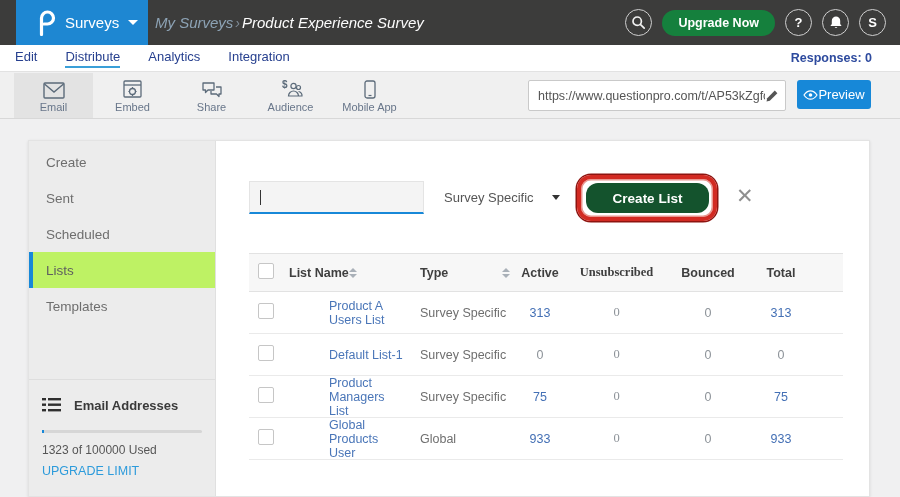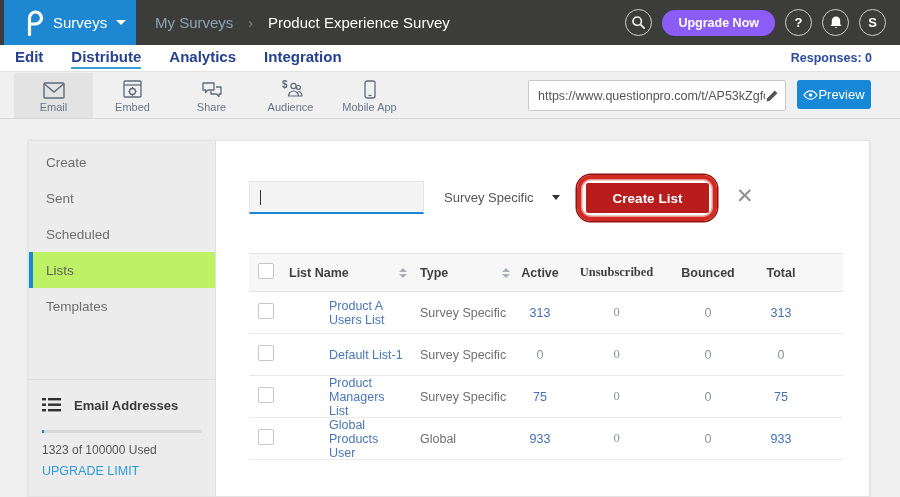--- a/index.html
+++ b/index.html
@@ -1,41 +1,41 @@
 <!DOCTYPE html>
 <html><head>
 <meta charset="utf-8">
 <style>
   * { margin:0; padding:0; box-sizing:border-box; }
   html,body { width:900px; height:497px; overflow:hidden; }
   body { font-family:"Liberation Sans", sans-serif; background:#f0f0f1; position:relative; }
 
   
   .topbar { position:absolute; top:0; left:0; width:900px; height:45px; background:#3c3c3b; }
-  .brand { position:absolute; top:0; left:4px; width:132px; height:45px; background:#1e87d2;
+  .brand { position:absolute; top:0; left:16px; width:132px; height:45px; background:#1e87d2;
            display:flex; align-items:center; padding-left:20px; cursor:pointer; }
   .brand .logo { margin-right:9px; display:flex; }
   .brand .app { color:#fff; font-size:15px; }
   .caret-down { width:0; height:0; border-left:5px solid transparent; border-right:5px solid transparent;
                 border-top:5px solid #fff; margin-left:9px; }
-  .crumbs { position:absolute; left:155px; top:0; height:45px; display:flex; align-items:center; gap:15px; }
+  .crumbs { position:absolute; left:155px; top:0; height:45px; display:flex; align-items:center; gap:2px;font-style:italic; }
   .crumb-parent { color:#8da3b5; font-size:15px; cursor:pointer; }
   .crumb-sep { color:#7e8b96; font-size:14px; }
   .crumb-current { color:#fdfdfd; font-size:15px; }
   .top-actions { position:absolute; right:14px; top:0; height:45px; display:flex; align-items:center; gap:10px; }
   .circle-btn { width:27px; height:27px; border:1.5px solid #cfcfcf; border-radius:50%;
                 display:flex; align-items:center; justify-content:center; color:#fff; cursor:pointer;
                 font-size:13px; font-weight:bold; background:transparent; }
-  .upgrade-btn { height:26px; padding:0 16px; background:#8b5cf6; border:none; border-radius:13px;
+  .upgrade-btn { height:26px; padding:0 16px; background:#15803d; border:none; border-radius:13px;
                  color:#fff; font-size:12.5px; font-weight:bold; font-family:inherit; cursor:pointer; }
 
   
   .navbar { position:absolute; top:45px; left:0; width:900px; height:27px; background:#fff;
             border-bottom:1px solid #e2e2e2; display:flex; align-items:center; }
-  .nav-tab { font-size:15px; font-weight:700; color:#27408f; margin-left:28px; cursor:pointer;
+  .nav-tab { font-size:13px; font-weight:400; color:#27408f; margin-left:28px; cursor:pointer;
              padding-bottom:2px; border-bottom:2px solid transparent; }
   .nav-tab:first-child { margin-left:15px; }
   .nav-tab.active { border-bottom-color:#3a9fd8; }
   .responses { position:absolute; right:28px; font-size:12.5px; font-weight:600; color:#2d4a9e; }
 
   
   .toolbar { position:absolute; top:73px; left:0; width:900px; height:46px; background:#f0f0f0;
              border-bottom:1px solid #d8d8d8; }
   .channel { position:absolute; top:0; height:45px; width:79px; display:flex; flex-direction:column;
              align-items:center; justify-content:center; gap:2px; cursor:pointer; }
@@ -75,37 +75,37 @@
                 align-items:center; padding-left:9px; cursor:text; }
   .name-field .val { font-size:13px; color:#454545; }
   .text-caret { display:inline-block; width:1px; height:15px; background:#333; margin-left:1px;
                 vertical-align:middle; }
   .type-select { position:absolute; left:407px; top:40px; width:150px; height:33px; display:flex;
                  align-items:center; cursor:pointer; }
   .type-select .sel { font-size:13px; color:#555; padding-left:8px; }
   .type-select .caret { width:0; height:0; border-left:4.5px solid transparent;
                         border-right:4.5px solid transparent; border-top:5px solid #333;
                         position:absolute; left:116px; }
-  .create-btn { position:absolute; left:557px; top:42px; width:123px; height:30px; background:#b91c1c;
-                border:none; border-radius:2px; color:#fff; font-size:13.5px; font-weight:bold;
+  .create-btn { position:absolute; left:557px; top:42px; width:123px; height:30px; background:#14532d;
+                border:none; border-radius:12px; color:#fff; font-size:13.5px; font-weight:bold;
                 font-family:inherit; cursor:pointer; }
   .annotate-ring { position:absolute; left:548px; top:34px; width:140px; height:46px;
                    border:4px solid #d22a22; border-radius:14px;
                    box-shadow:0 0 0 1.5px #8e1410, inset 0 0 0 1.5px #e9968f; pointer-events:none; }
   .close-x { position:absolute; left:707px; top:44px; font-size:21px; color:#8f8f8f; cursor:pointer;
              line-height:1; font-weight:normal; }
 
   
   .tbl { position:absolute; left:220px; top:112px; width:594px; }
   .trow { display:flex; align-items:center; height:42px; border-bottom:1px solid #eaeaea; }
   .trow.thead { height:39px; background:#f7f7f7; border-top:1px solid #e2e2e2;
                 border-bottom:1px solid #e2e2e2; }
   .tc { font-size:12.5px; color:#6f6f6f; }
   .c-check { width:33px; padding-left:9px; }
-  .c-name  { width:131px; padding-left:7px; display:flex; align-items:center; justify-content:space-between; padding-right:6px; }
+  .c-name  { width:131px; padding-left:7px; display:flex; align-items:center; justify-content:flex-start; padding-right:6px; }
   .c-type  { width:103px; padding-left:7px; display:flex; align-items:center; justify-content:space-between; padding-right:6px; }
   .c-active{ width:48px; text-align:center; }
   .c-unsub { width:105px; text-align:center;font-family:Liberation Serif, serif; }
   .c-bounce{ width:78px; text-align:center; }
   .c-total { width:68px; text-align:center; }
   .thead .tc { font-weight:bold; color:#3f3f3f; }
   .cb { width:16px; height:16px; border:1px solid #c6c6c6; border-radius:2px; background:#fff;
         display:inline-block; cursor:pointer; }
   .link { color:#4a76b8; cursor:pointer;margin-left:40px; }
   .num { color:#4470b5; cursor:pointer; }

